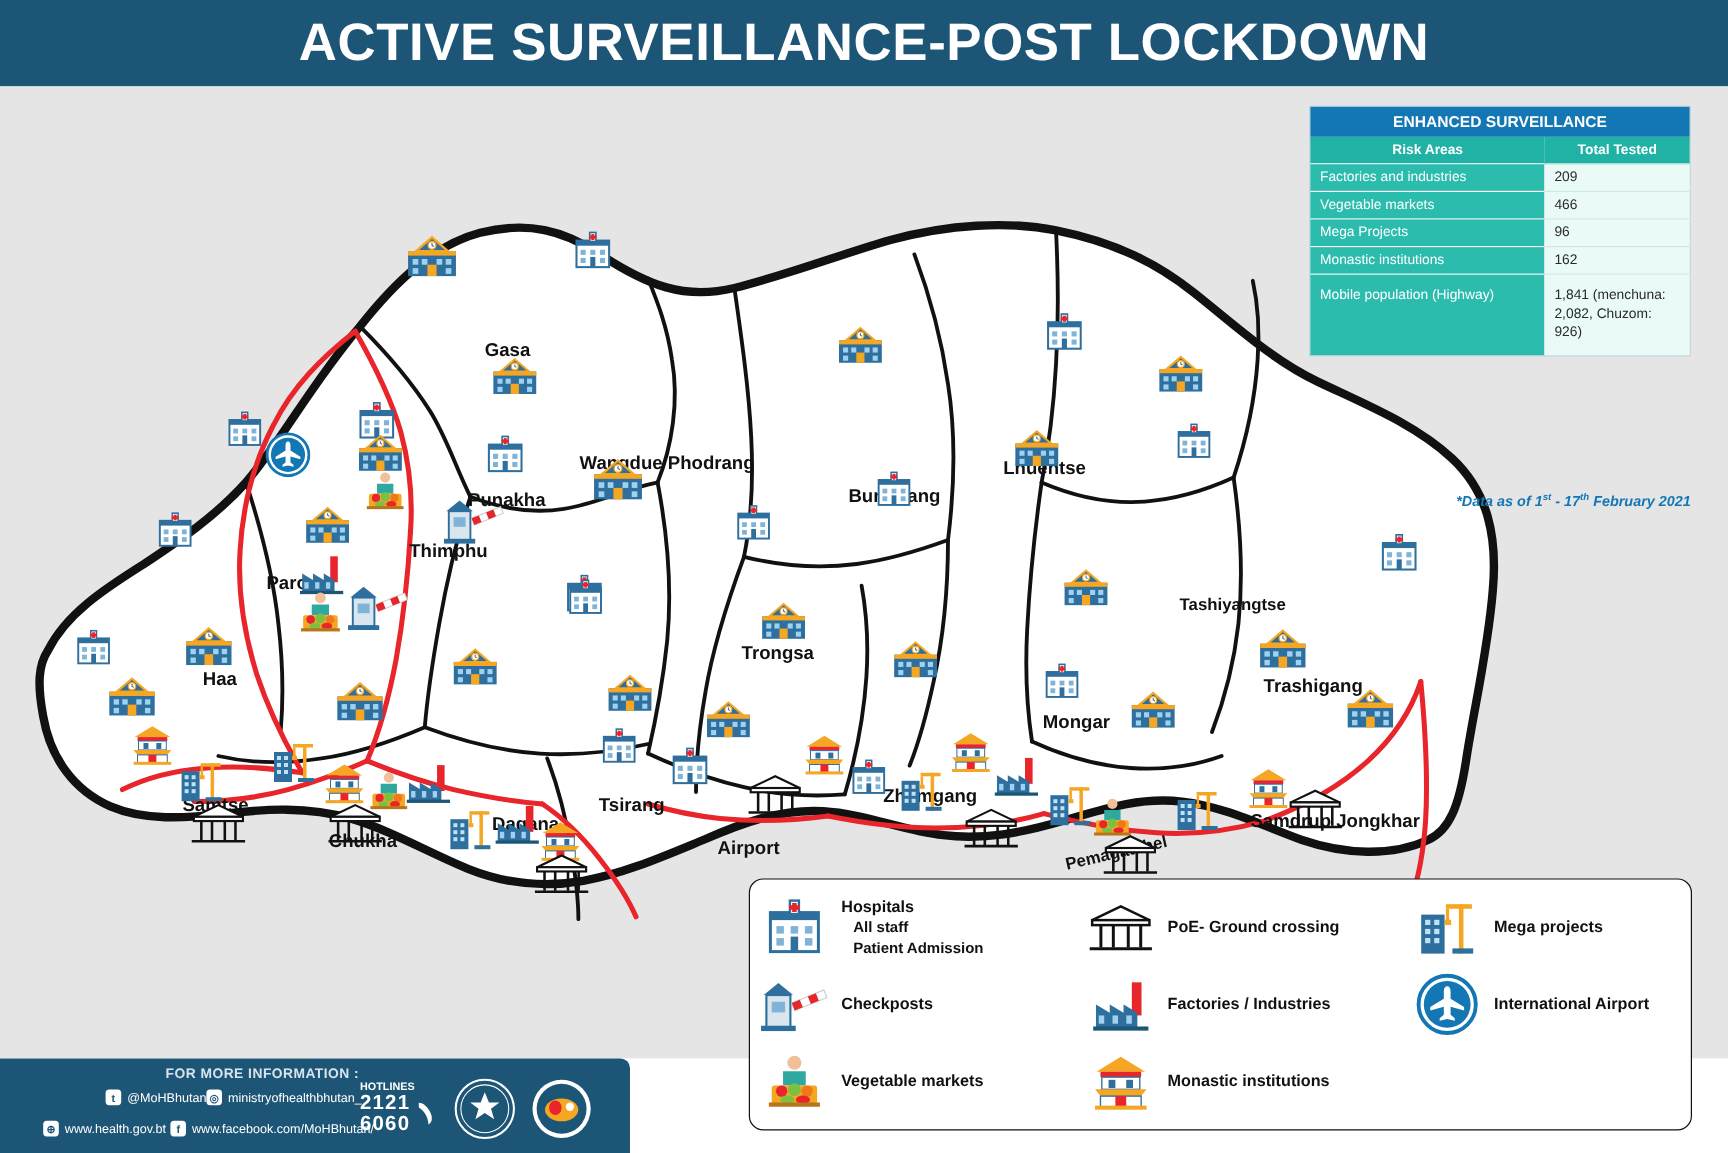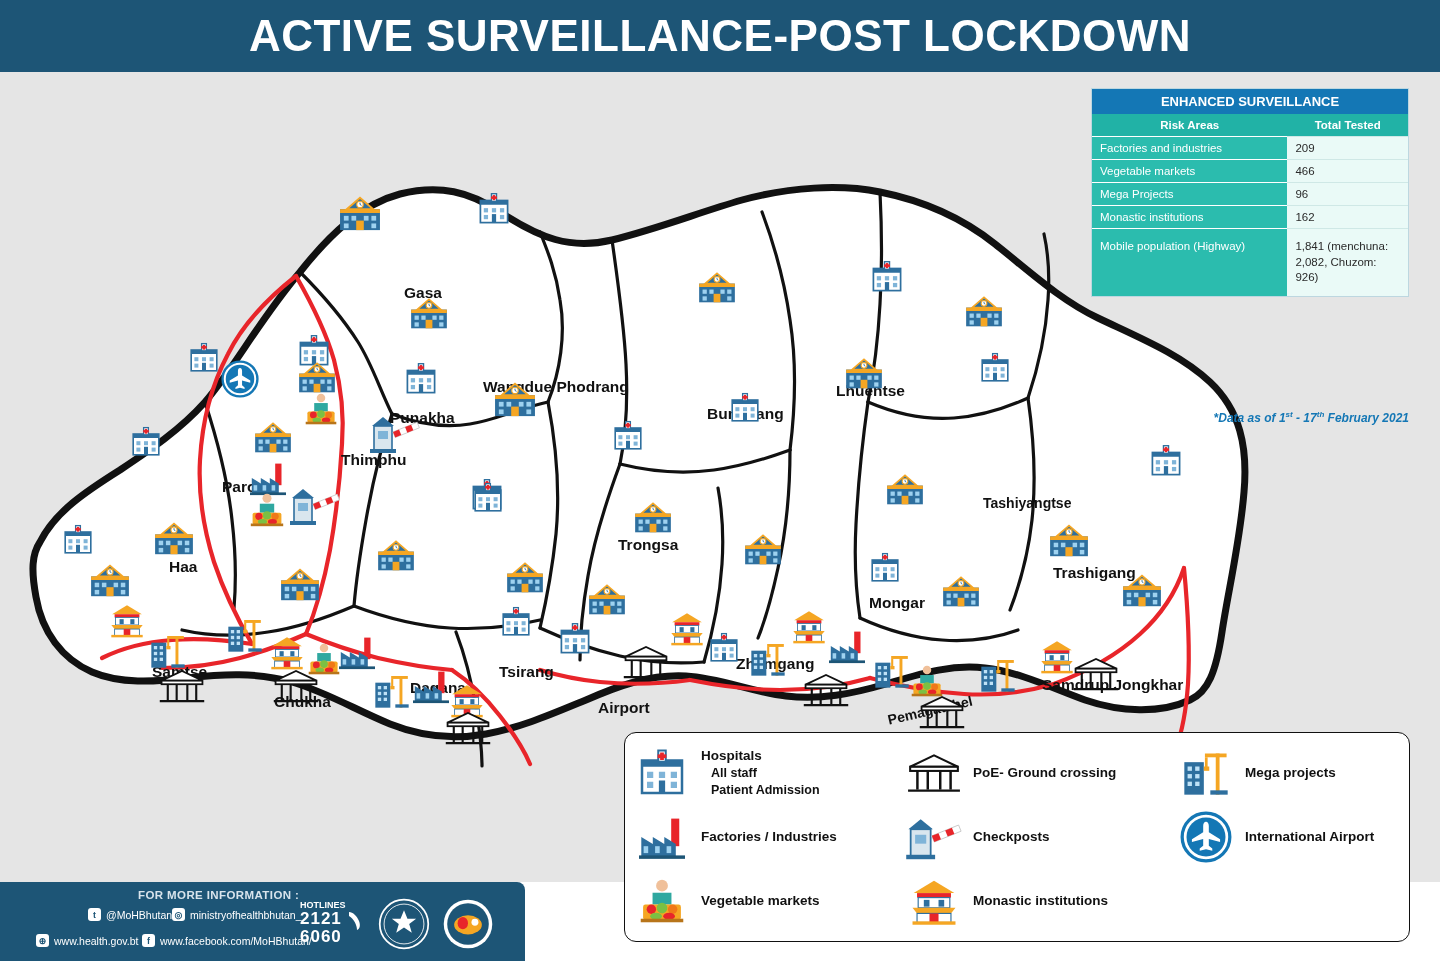--- a/index.html
+++ b/index.html
@@ -745,33 +745,33 @@
       <div class="leg-ico">
           <svg width="52" height="48">
             <use href="#sym-mega"></use>
           </svg>
         </div>
       <div class="leg-txt">Mega projects</div>
     </div>
 
     <div class="leg-cell">
       <div class="leg-ico">
+          <svg width="60" height="48">
+            <use href="#sym-check"></use>
+          </svg>
+        </div>
+      <div class="leg-txt">Checkposts</div>
+    </div>
+    <div class="leg-cell">
+      <div class="leg-ico">
           <svg width="52" height="46">
             <use href="#sym-factory"></use>
           </svg>
         </div>
       <div class="leg-txt">Factories / Industries</div>
-    </div>
-    <div class="leg-cell">
-      <div class="leg-ico">
-          <svg width="60" height="48">
-            <use href="#sym-check"></use>
-          </svg>
-        </div>
-      <div class="leg-txt">Checkposts</div>
     </div>
 
     <div class="leg-cell">
       <div class="leg-ico">
           <svg width="52" height="52">
             <use href="#sym-airport"></use>
           </svg>
         </div>
       <div class="leg-txt">International Airport</div>
     </div>
@@ -809,21 +809,21 @@
     <span class="chip">⊕</span>
     <span>www.health.gov.bt</span>
   </div>
   <div class="foot-line foot-l3">
     <span class="chip">f</span>
     <span>www.facebook.com/MoHBhutan/</span>
   </div>
 
   <div class="hotlines">
     <div>HOTLINES</div>
-    <div style="display:flex; align-items:flex-start; gap:4px;">
+    <div style="display:flex; align-items:center; gap:4px;">
       <div>
         <div class="hotnum">2121</div>
         <div class="hotnum">6060</div>
       </div>
       <svg width="16" height="22" viewBox="0 0 16 22">
         <path d="M3 2 C7 2 11 6 13 11 C14.6 15 14 19 11 20 C11 15 8 9 3 6 Z" fill="#ffffff"></path>
       </svg>
     </div>
   </div>
 

